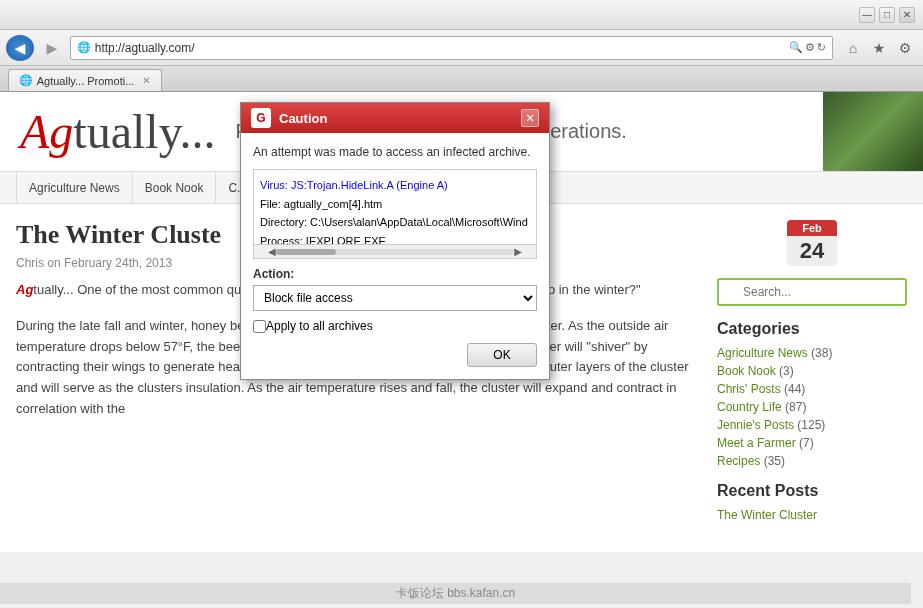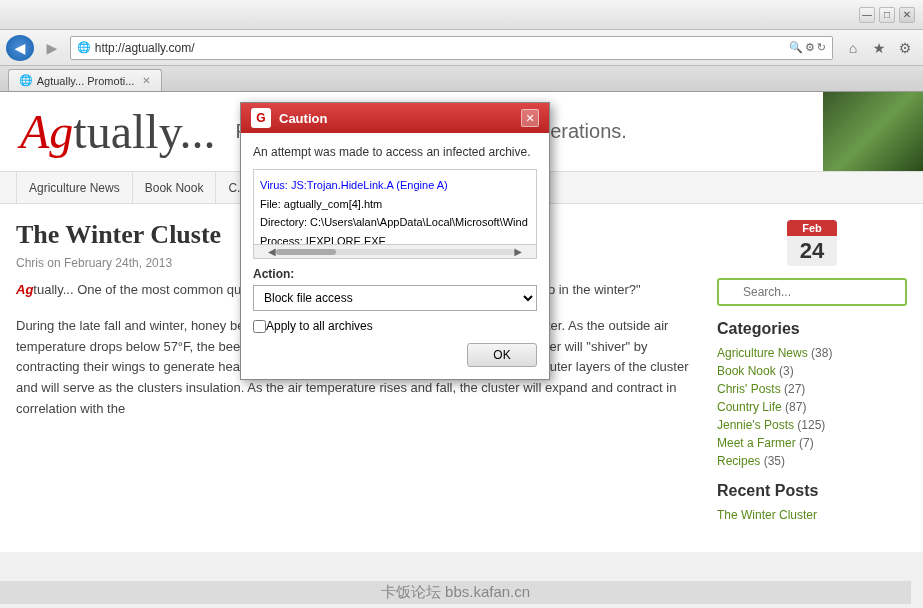--- a/index.html
+++ b/index.html
@@ -198,21 +198,21 @@
     .sidebar-title { font-size: 16px; font-weight: bold; color: #333; margin-bottom: 8px; }
     .sidebar-link { display: block; color: #5a8a1a; text-decoration: none; font-size: 12px; margin-bottom: 4px; }
     .sidebar-count { color: #666; }
 
     .watermark {
       position: fixed;
       bottom: 4px;
       left: 0;
       right: 12px;
       text-align: center;
-      font-size: 15px;
+      font-size: 12px;
       color: rgba(0,0,0,0.4);
       background: rgba(200,200,200,0.5);
       padding: 2px 0;
       z-index: 1;
     }
 
     
     .dialog-overlay {
       position: absolute;
       top: 0; left: 0; right: 0; bottom: 0;
@@ -395,21 +395,21 @@
         <div class="date-widget">
           <div class="date-month">Feb</div>
           <div class="date-day">24</div>
         </div>
         <input class="search-box" type="text" placeholder="Search..." style="">
 
         <div class="sidebar-section">
           <div class="sidebar-title">Categories</div>
           <a href="#" class="sidebar-link">Agriculture News <span class="sidebar-count">(38)</span></a>
           <a href="#" class="sidebar-link">Book Nook <span class="sidebar-count">(3)</span></a>
-          <a href="#" class="sidebar-link">Chris' Posts <span class="sidebar-count">(27)</span></a>
+          <a href="#" class="sidebar-link">Chris' Posts <span class="sidebar-count">(44)</span></a>
           <a href="#" class="sidebar-link">Country Life <span class="sidebar-count">(87)</span></a>
           <a href="#" class="sidebar-link">Jennie's Posts <span class="sidebar-count">(125)</span></a>
           <a href="#" class="sidebar-link">Meet a Farmer <span class="sidebar-count">(7)</span></a>
           <a href="#" class="sidebar-link">Recipes <span class="sidebar-count">(35)</span></a>
         </div>
 
         <div class="sidebar-section">
           <div class="sidebar-title">Recent Posts</div>
           <a href="#" class="sidebar-link">The Winter Cluster</a>
         </div>

